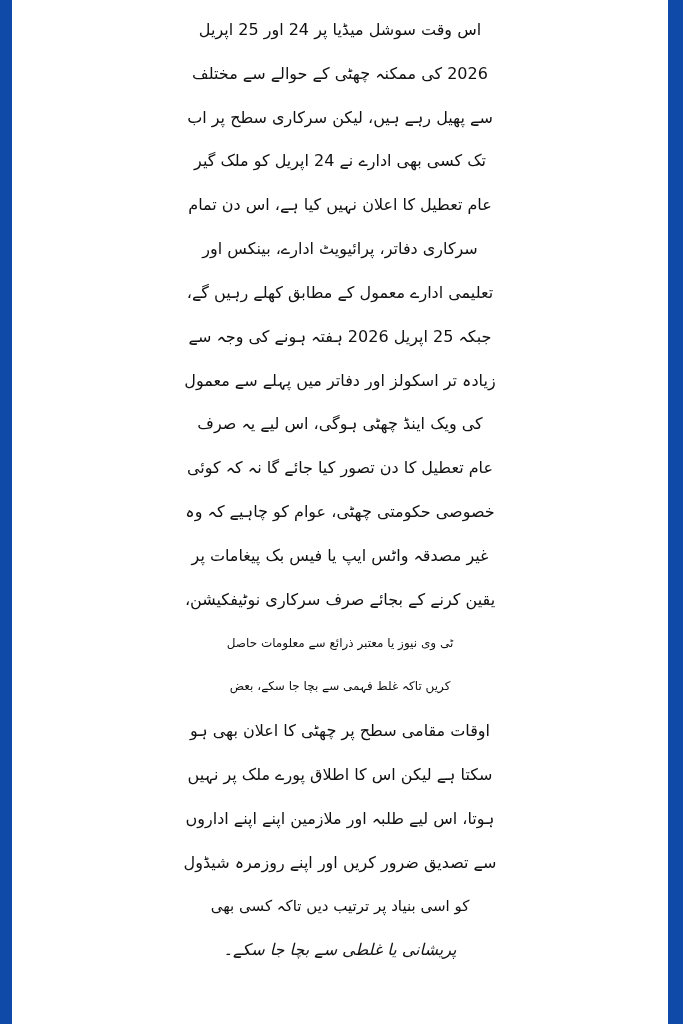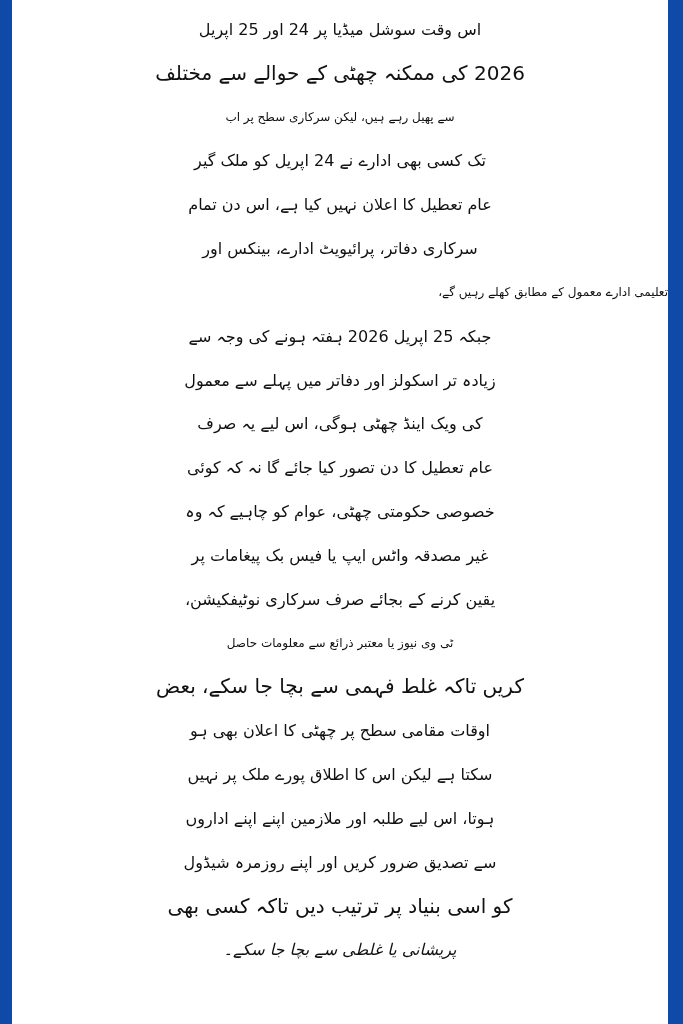--- a/index.html
+++ b/index.html
@@ -44,37 +44,37 @@
     }
   </style>
 </head>
 <body>
 
 <div class="frame" style="background: rgb(255, 255, 255);">
   <div class="bar-left" style="background: rgb(15, 74, 168);"></div>
 
   <div class="content" style="color: rgb(17, 17, 17); line-height: 43.8261px;">
     <span class="line" style="font-size: 16px;">اس وقت سوشل میڈیا پر 24 اور 25 اپریل</span>
-    <span class="line" style="font-size: 20px;">2026 کی ممکنہ چھٹی کے حوالے سے مختلف</span>
-    <span class="line" style="font-size: 12px;">سے پھیل رہے ہیں، لیکن سرکاری سطح پر اب</span>
+    <span class="line" style="font-size: 16px;">2026 کی ممکنہ چھٹی کے حوالے سے مختلف</span>
+    <span class="line" style="font-size: 16px;">سے پھیل رہے ہیں، لیکن سرکاری سطح پر اب</span>
     <span class="line" style="font-size: 16px;">تک کسی بھی ادارے نے 24 اپریل کو ملک گیر</span>
     <span class="line" style="font-size: 16px;">عام تعطیل کا اعلان نہیں کیا ہے، اس دن تمام</span>
     <span class="line" style="font-size: 16px;">سرکاری دفاتر، پرائیویٹ ادارے، بینکس اور</span>
-    <span class="line" style="font-size: 12px; text-align: right;">تعلیمی ادارے معمول کے مطابق کھلے رہیں گے،</span>
+    <span class="line" style="font-size: 16px;">تعلیمی ادارے معمول کے مطابق کھلے رہیں گے،</span>
     <span class="line" style="font-size: 16px;">جبکہ 25 اپریل 2026 ہفتہ ہونے کی وجہ سے</span>
     <span class="line" style="font-size: 16px;">زیادہ تر اسکولز اور دفاتر میں پہلے سے معمول</span>
     <span class="line" style="font-size: 16px;">کی ویک اینڈ چھٹی ہوگی، اس لیے یہ صرف</span>
     <span class="line" style="font-size: 16px;">عام تعطیل کا دن تصور کیا جائے گا نہ کہ کوئی</span>
     <span class="line" style="font-size: 16px;">خصوصی حکومتی چھٹی، عوام کو چاہیے کہ وہ</span>
     <span class="line" style="font-size: 16px;">غیر مصدقہ واٹس ایپ یا فیس بک پیغامات پر</span>
     <span class="line" style="font-size: 16px;">یقین کرنے کے بجائے صرف سرکاری نوٹیفکیشن،</span>
     <span class="line" style="font-size: 12px;">ٹی وی نیوز یا معتبر ذرائع سے معلومات حاصل</span>
-    <span class="line" style="font-size: 20px;">کریں تاکہ غلط فہمی سے بچا جا سکے، بعض</span>
+    <span class="line" style="font-size: 12px;">کریں تاکہ غلط فہمی سے بچا جا سکے، بعض</span>
     <span class="line" style="font-size: 16px;">اوقات مقامی سطح پر چھٹی کا اعلان بھی ہو</span>
     <span class="line" style="font-size: 16px;">سکتا ہے لیکن اس کا اطلاق پورے ملک پر نہیں</span>
     <span class="line" style="font-size: 16px;">ہوتا، اس لیے طلبہ اور ملازمین اپنے اپنے اداروں</span>
     <span class="line" style="font-size: 16px;">سے تصدیق ضرور کریں اور اپنے روزمرہ شیڈول</span>
-    <span class="line" style="font-size: 20px;">کو اسی بنیاد پر ترتیب دیں تاکہ کسی بھی</span>
+    <span class="line" style="font-size: 15px;">کو اسی بنیاد پر ترتیب دیں تاکہ کسی بھی</span>
     <span class="line" style="font-size: 16px; font-style: italic;">پریشانی یا غلطی سے بچا جا سکے۔</span>
   </div>
 
   <div class="bar-right" style="background: rgb(15, 74, 168);"></div>
 </div>
 
 </body></html>

